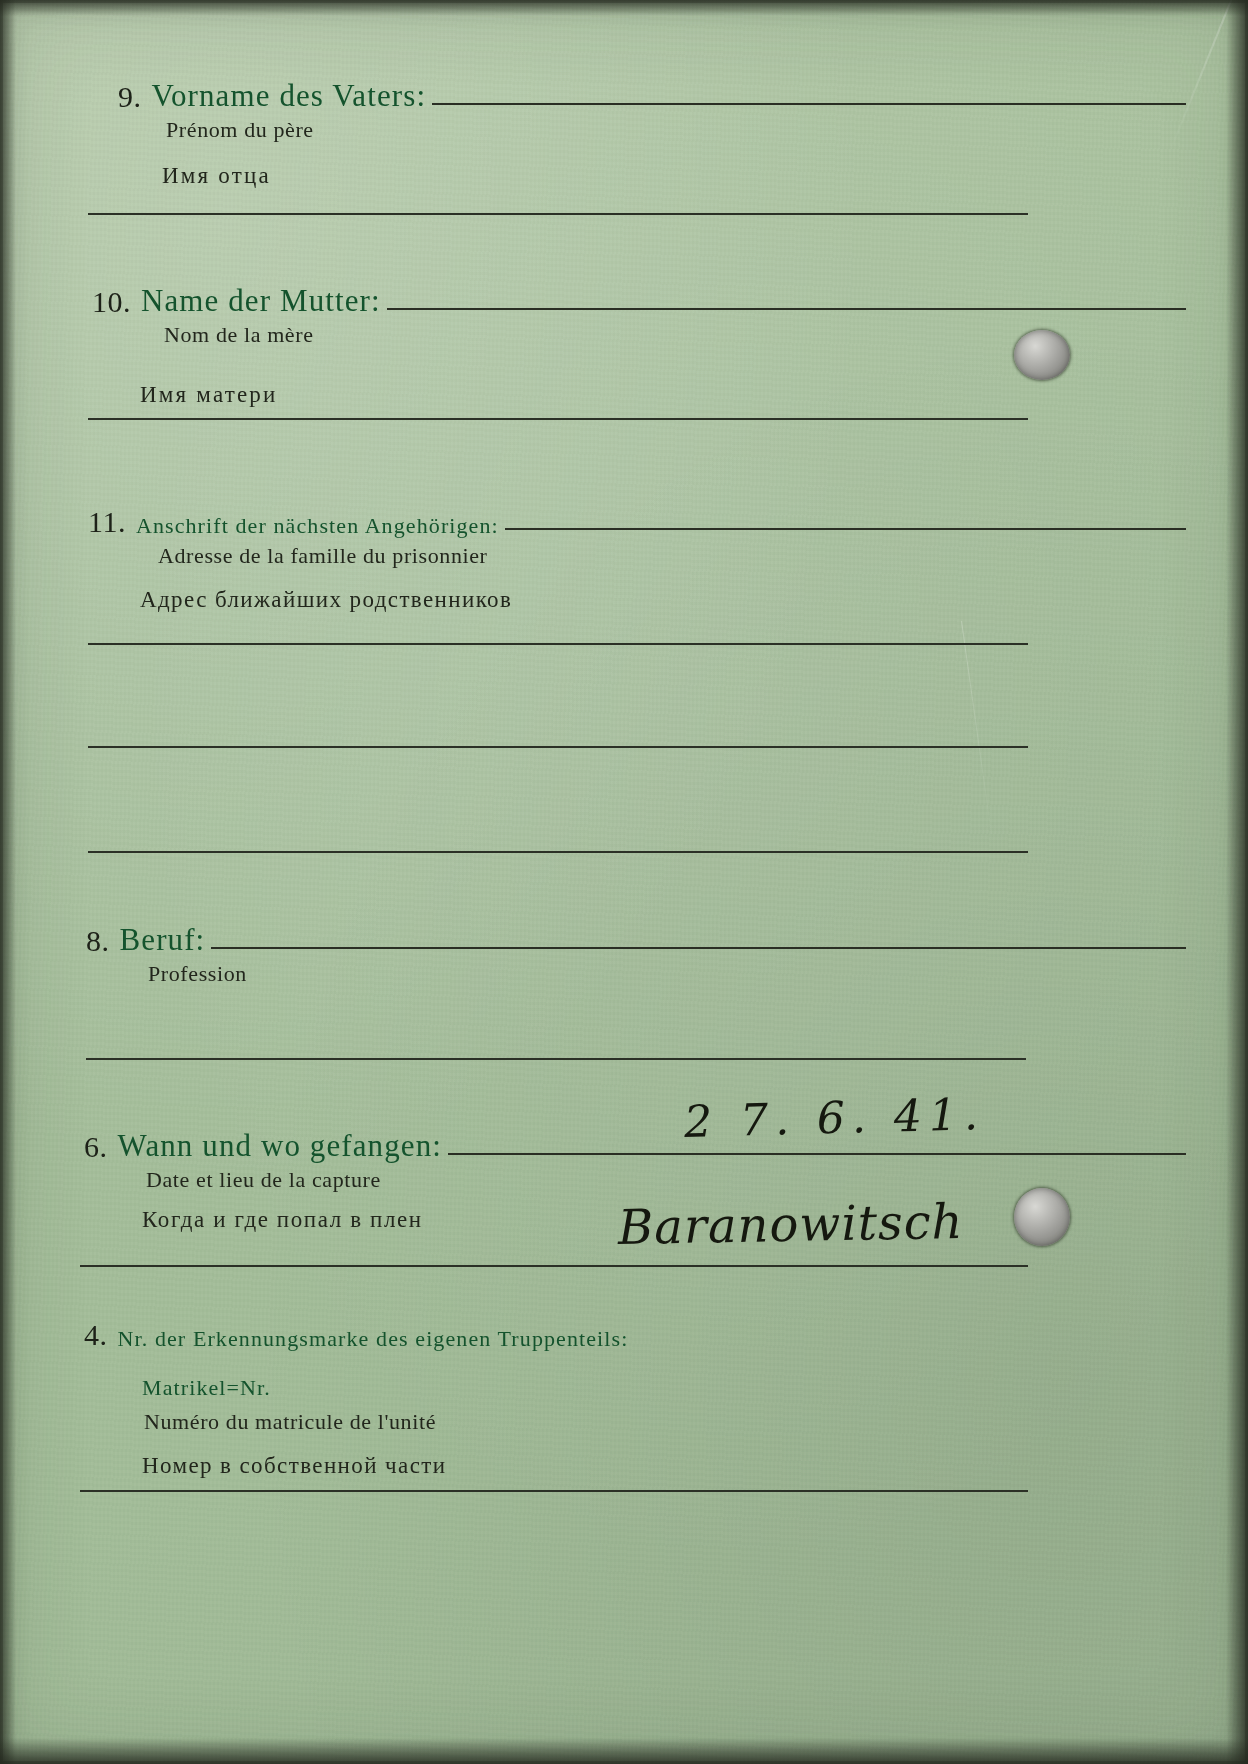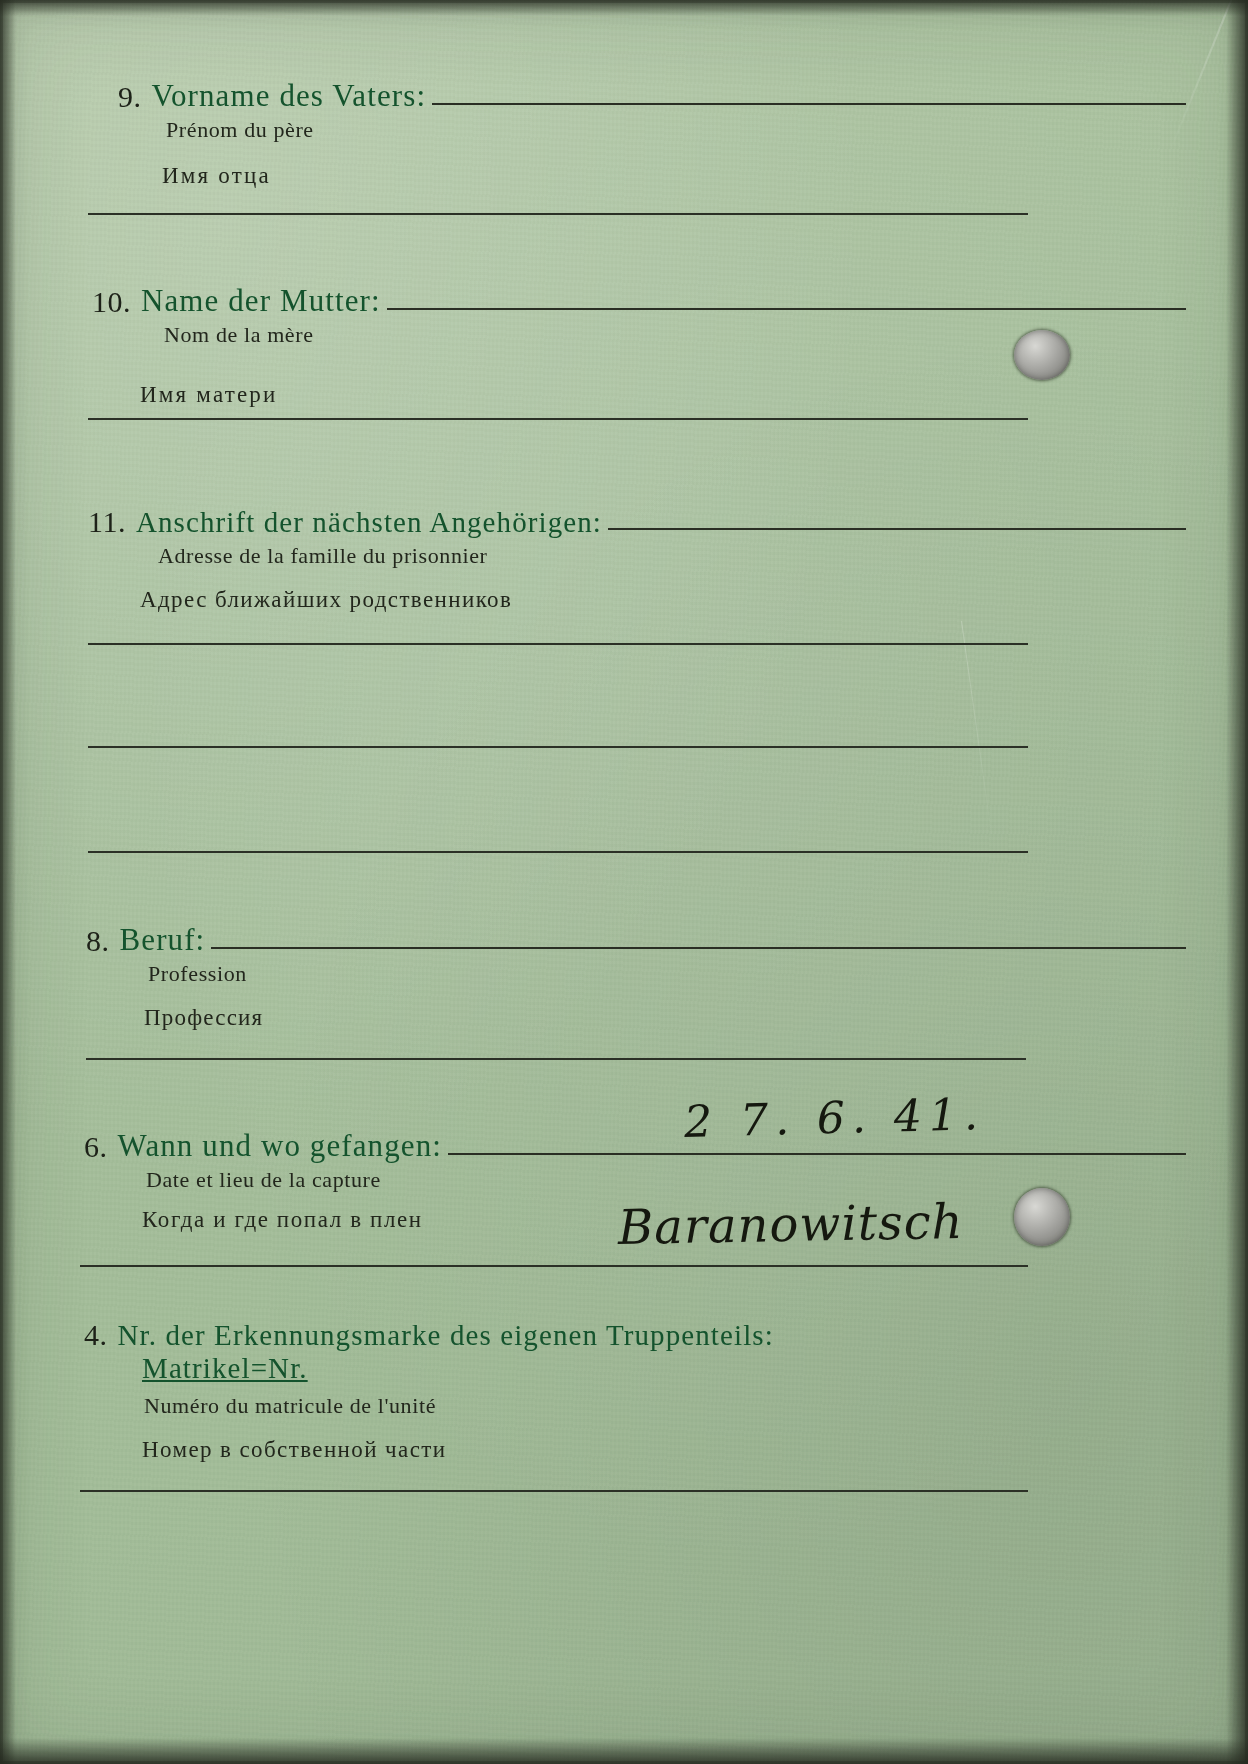--- a/index.html
+++ b/index.html
@@ -105,21 +105,21 @@
     color: #1d2118;
     margin-right: 10px;
     letter-spacing: .5px;
   }
   .de {
     font-size: 31px;
     color: #14532d;
     letter-spacing: 1.1px;
   }
   .de-small {
-    font-size: 29px;
+    font-size: 22px;
   }
   .fr {
     font-size: 22px;
     color: #22261c;
     letter-spacing: .6px;
     font-family: "Liberation Serif", serif;
   }
   .ru {
     font-size: 23px;
     color: #22261c;
@@ -199,21 +199,20 @@
     <div class="rule" style="top:746px; left:88px; width:940px;"></div>
     <div class="rule" style="top:851px; left:88px; width:940px;"></div>
 
     <div class="field" style="top:922px; left:86px; right:62px;">
       <div class="row-main">
         <span class="num">8.</span>
         <span class="de">Beruf:</span>
         <span class="dots"></span>
       </div>
       <div class="fr" style="margin-left:62px; margin-top:3px;">Profession</div>
-      <div class="ru" style="margin-left:58px; margin-top:18px; letter-spacing:1.2px;">Профессия</div>
     </div>
     <div class="rule" style="top:1058px; left:86px; width:940px;"></div>
 
     <div class="field" style="top:1128px; left:84px; right:62px;">
       <div class="row-main">
         <span class="num">6.</span>
         <span class="de">Wann und wo gefangen:</span>
         <span class="dots"></span>
       </div>
       <div class="fr" style="margin-left:62px; margin-top:3px;">Date et lieu de la capture</div>
@@ -223,21 +222,21 @@
     <div class="hand" style="position:absolute; top:1092px; left:684px; font-size:44px; letter-spacing:7px; transform:rotate(-1.5deg);">2 7. 6. 41.</div>
 
     <div class="hand" style="position:absolute; top:1196px; left:618px; font-size:48px; letter-spacing:1px; transform:rotate(-1deg);">Baranowitsch</div>
     <div class="rule" style="top:1265px; left:80px; width:948px;"></div>
 
     <div class="field" style="top:1318px; left:84px; right:52px;">
       <div class="row-main">
         <span class="num">4.</span>
         <span class="de de-small">Nr. der Erkennungsmarke des eigenen Truppenteils:</span>
       </div>
-      <div class="de de-small" style="margin-left:58px; margin-top:0;text-decoration:underline;">Matrikel=Nr.</div>
+      <div class="de de-small" style="margin-left:58px; margin-top:23px;">Matrikel=Nr.</div>
       <div class="fr" style="margin-left:60px; margin-top:8px;">Numéro du matricule de l'unité</div>
       <div class="ru" style="margin-left:58px; margin-top:18px; letter-spacing:1.4px;">Номер в собственной части</div>
     </div>
     <div class="rule" style="top:1490px; left:80px; width:948px;"></div>
 
   </div>
 
   <div class="punch" style="top:330px; right:178px; width:56px; height:50px;"></div>
   <div class="punch" style="top:1188px; right:178px; width:56px; height:58px;"></div>
 

